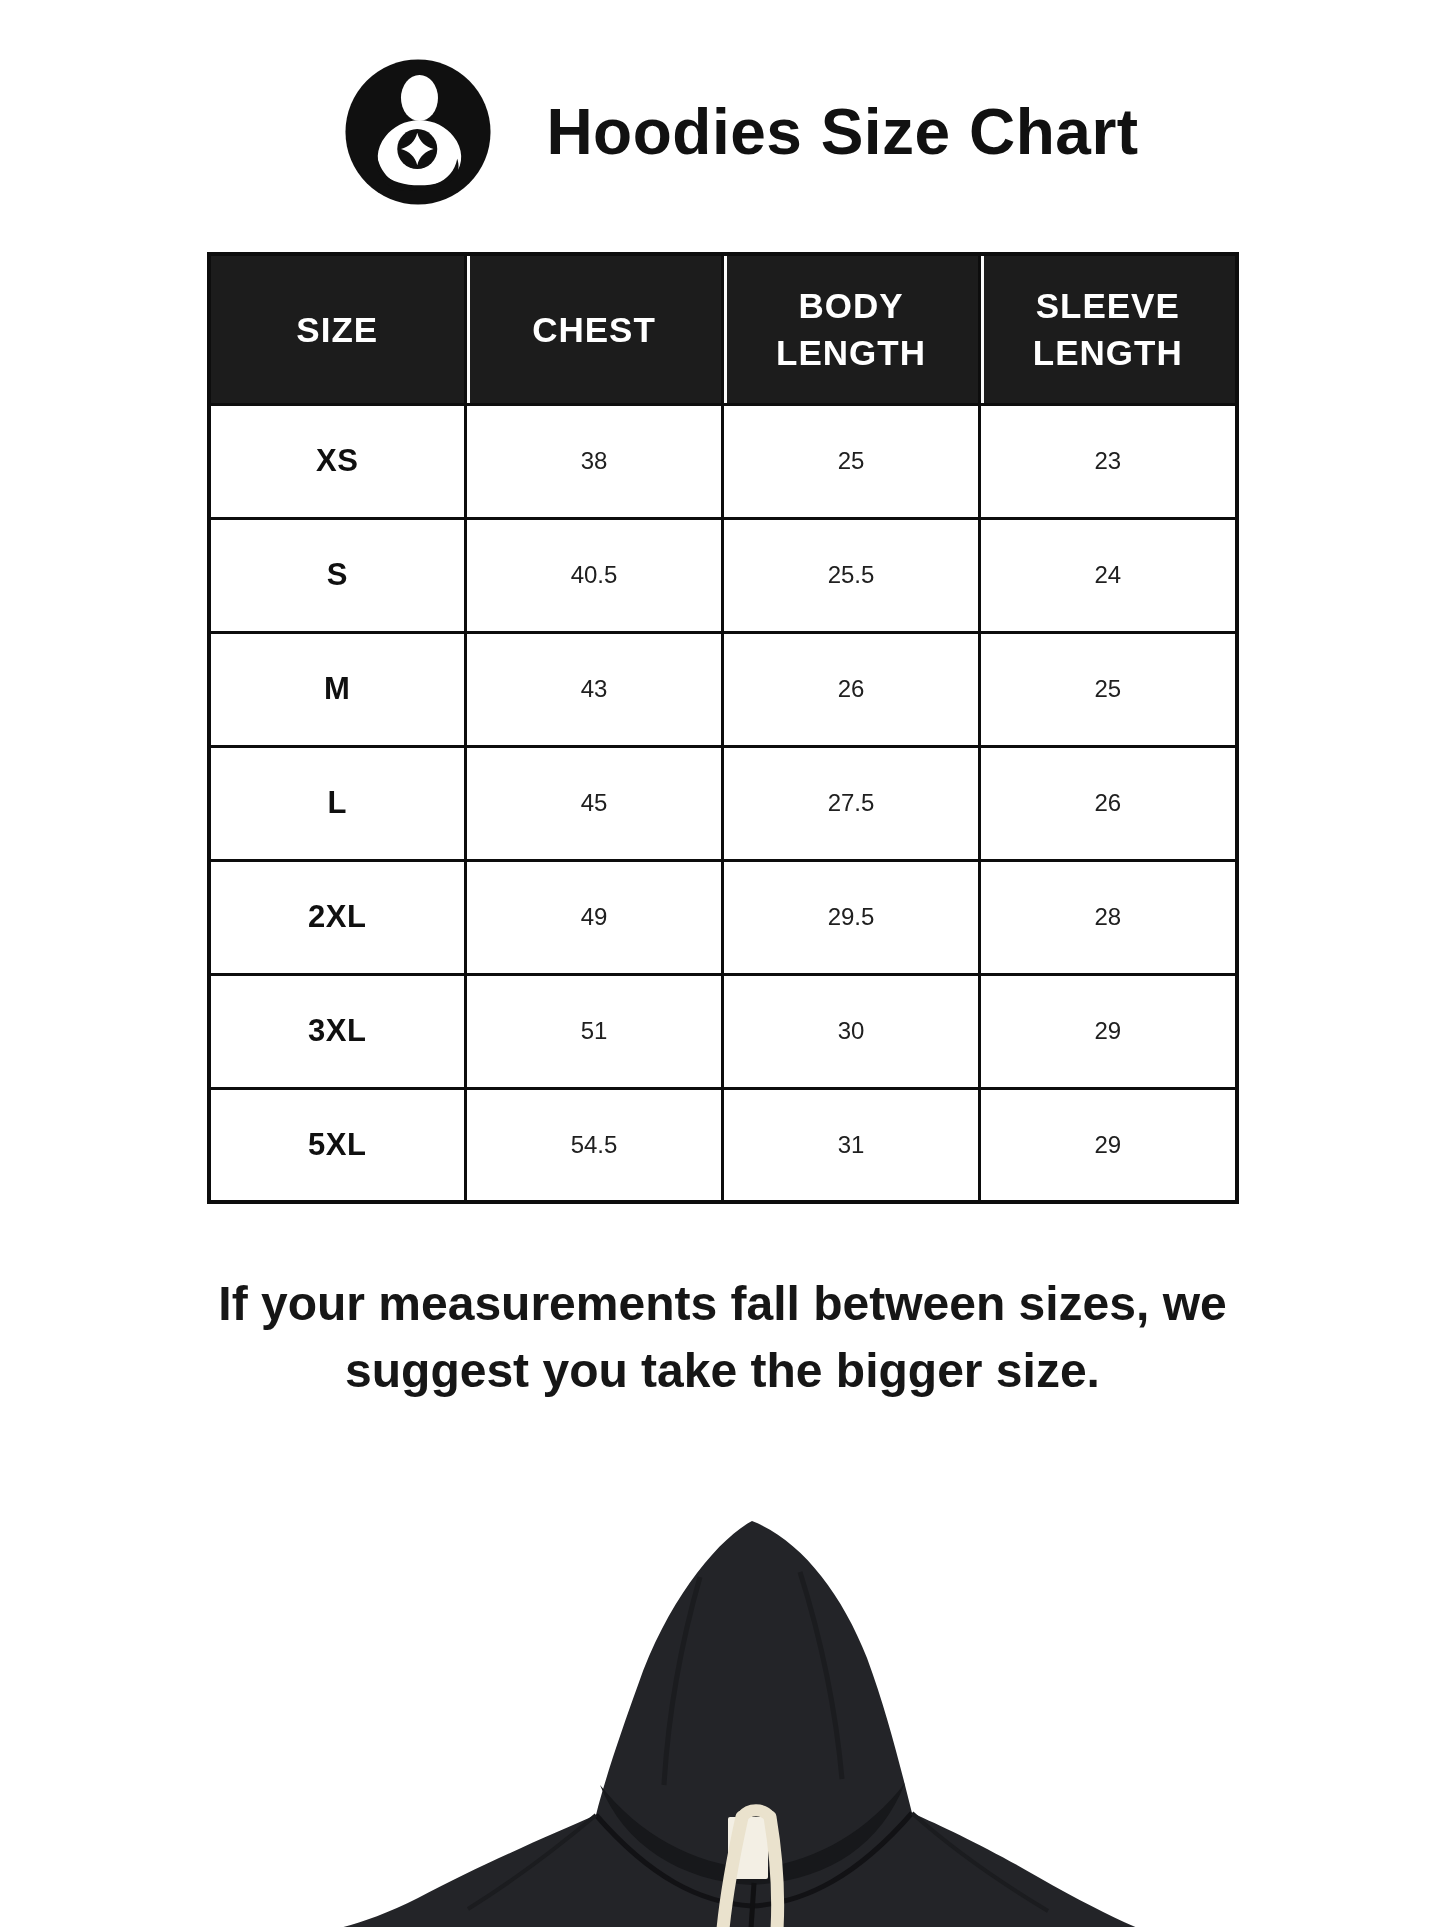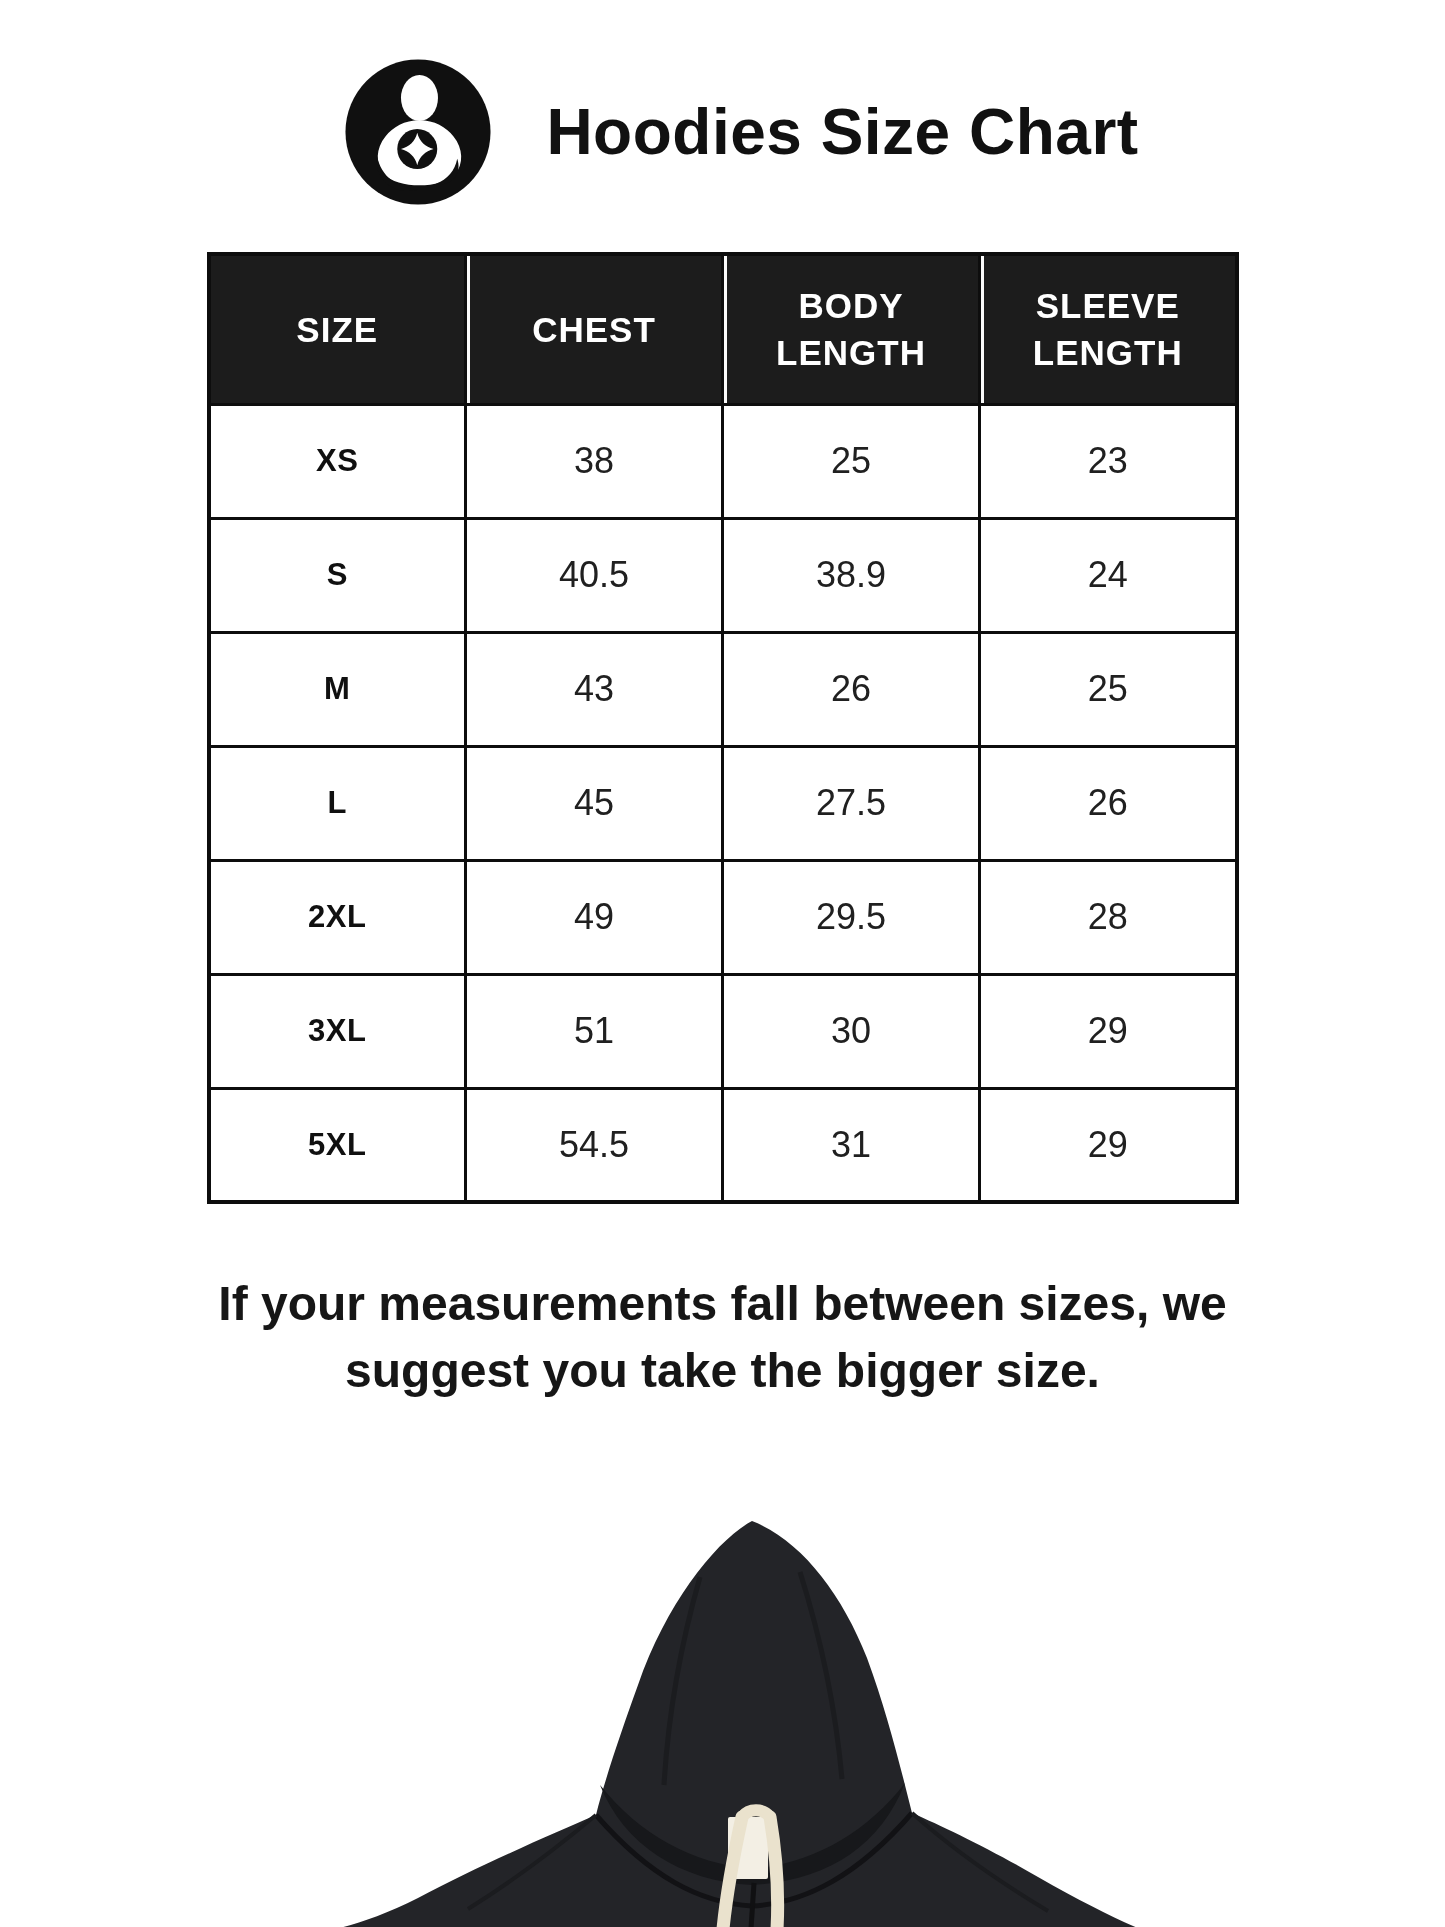--- a/index.html
+++ b/index.html
@@ -51,21 +51,21 @@
     font-size: 35px;
     font-weight: 700;
     letter-spacing: 1px;
     line-height: 1.35;
     white-space: pre-line;
   }
   table.size-chart th:not(:first-child) { box-shadow: inset 3px 0 0 #fafafa; }
   table.size-chart td {
     height: 114px;
     background: #ffffff;
-    font-size: 36px;
+    font-size: 24px;
     font-weight: 400;
     color: #202020;
   }
   table.size-chart td.size-col {
     font-size: 31px;
     font-weight: 700;
     color: #101010;
     letter-spacing: 0.5px;
   }
   
@@ -123,21 +123,21 @@
       <tbody id="body-rows">
           <tr>
             <td class="size-col">XS</td>
             <td>38</td>
             <td>25</td>
             <td>23</td>
           </tr>
           <tr>
             <td class="size-col">S</td>
             <td>40.5</td>
-            <td>38.9</td>
+            <td>25.5</td>
             <td>24</td>
           </tr>
           <tr>
             <td class="size-col">M</td>
             <td>43</td>
             <td>26</td>
             <td>25</td>
           </tr>
           <tr>
             <td class="size-col">L</td>

